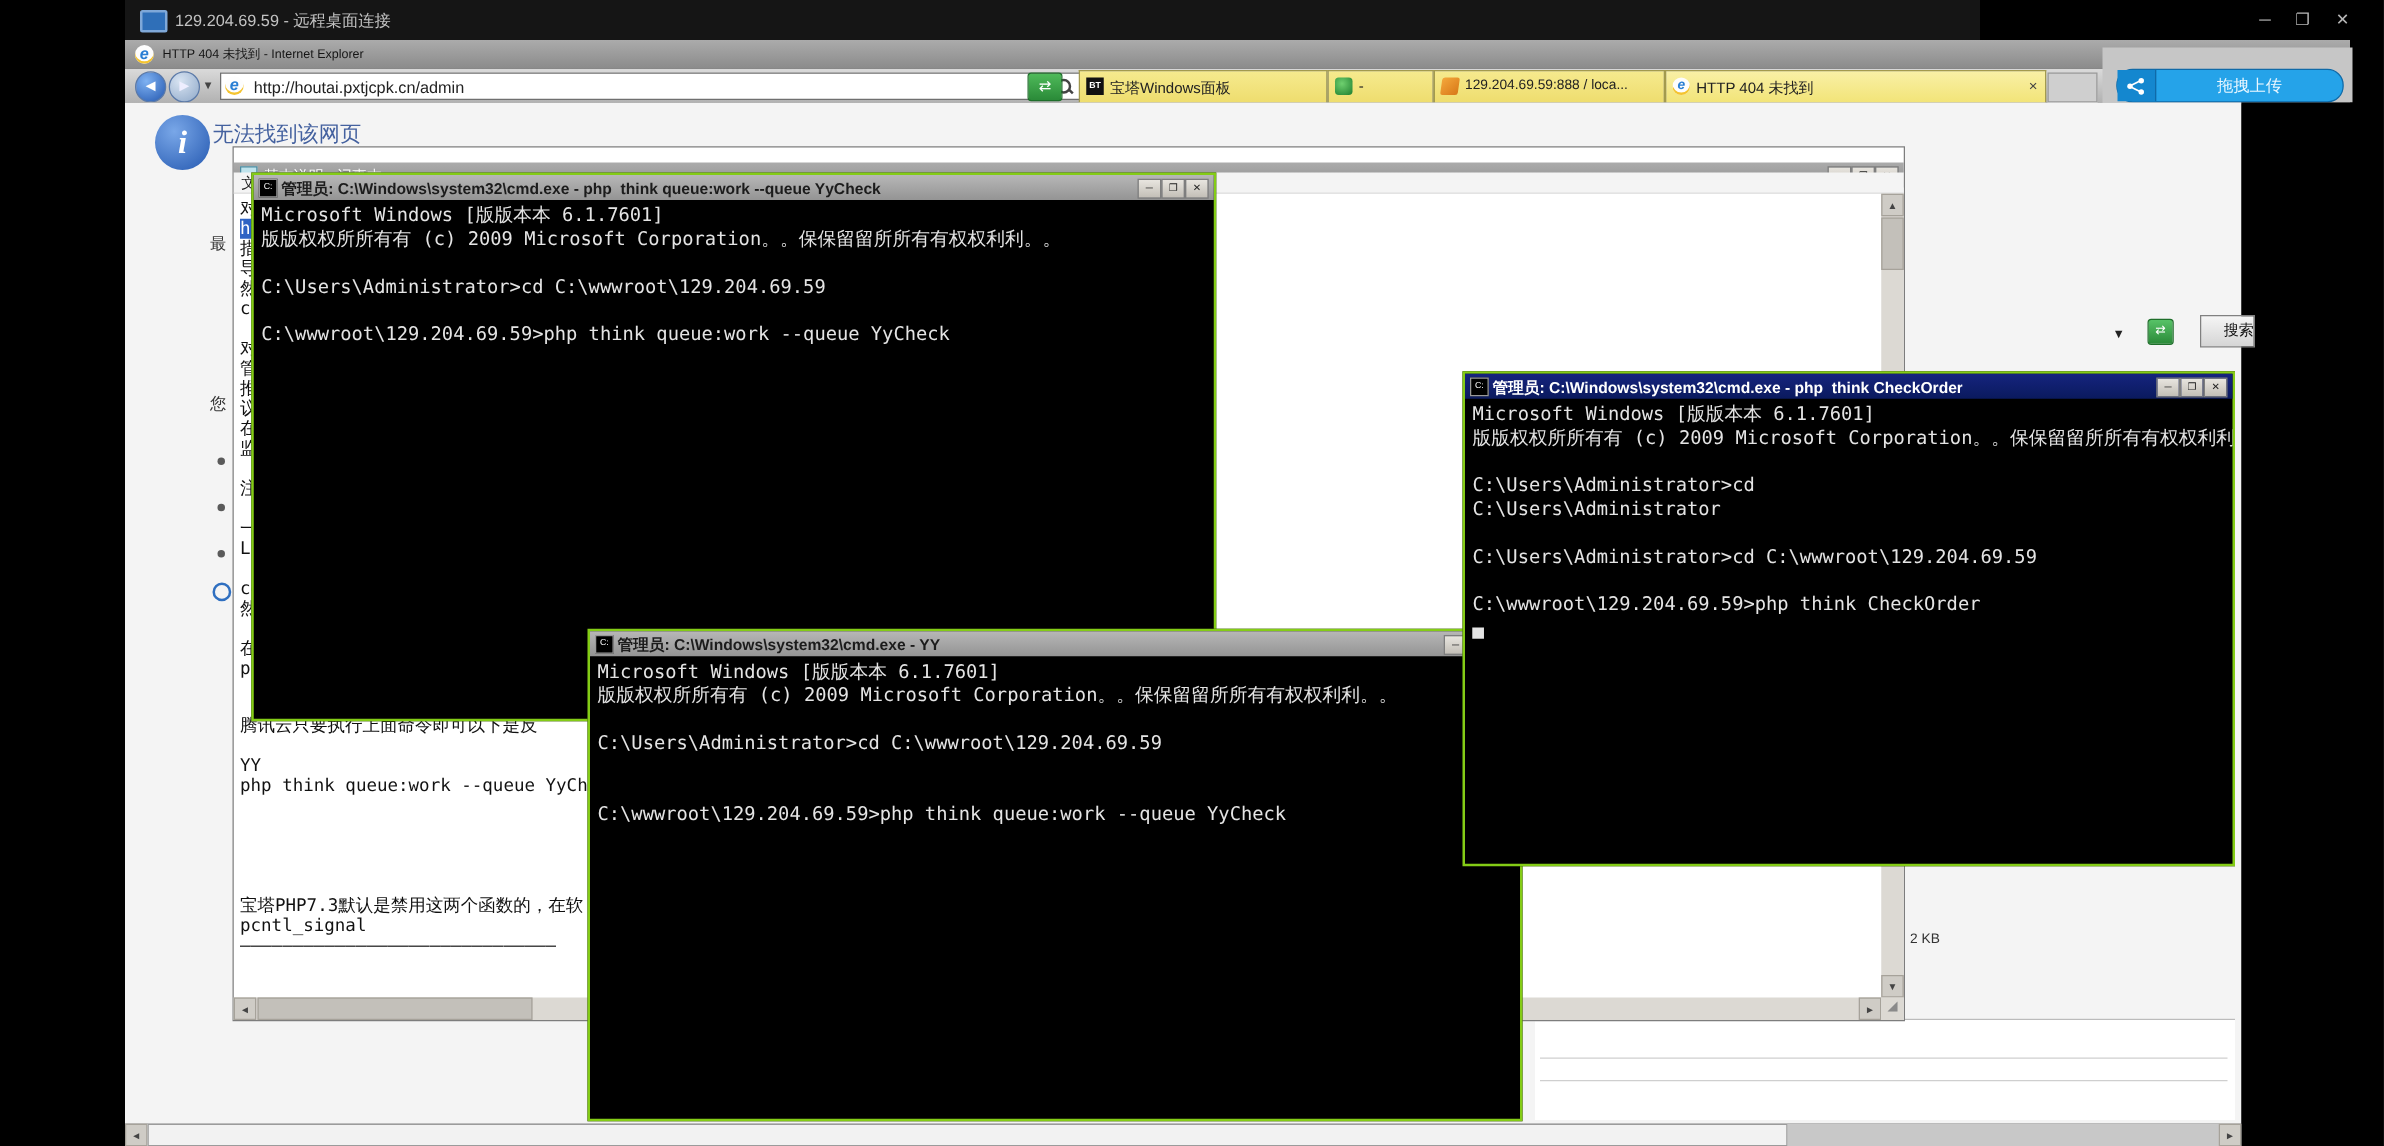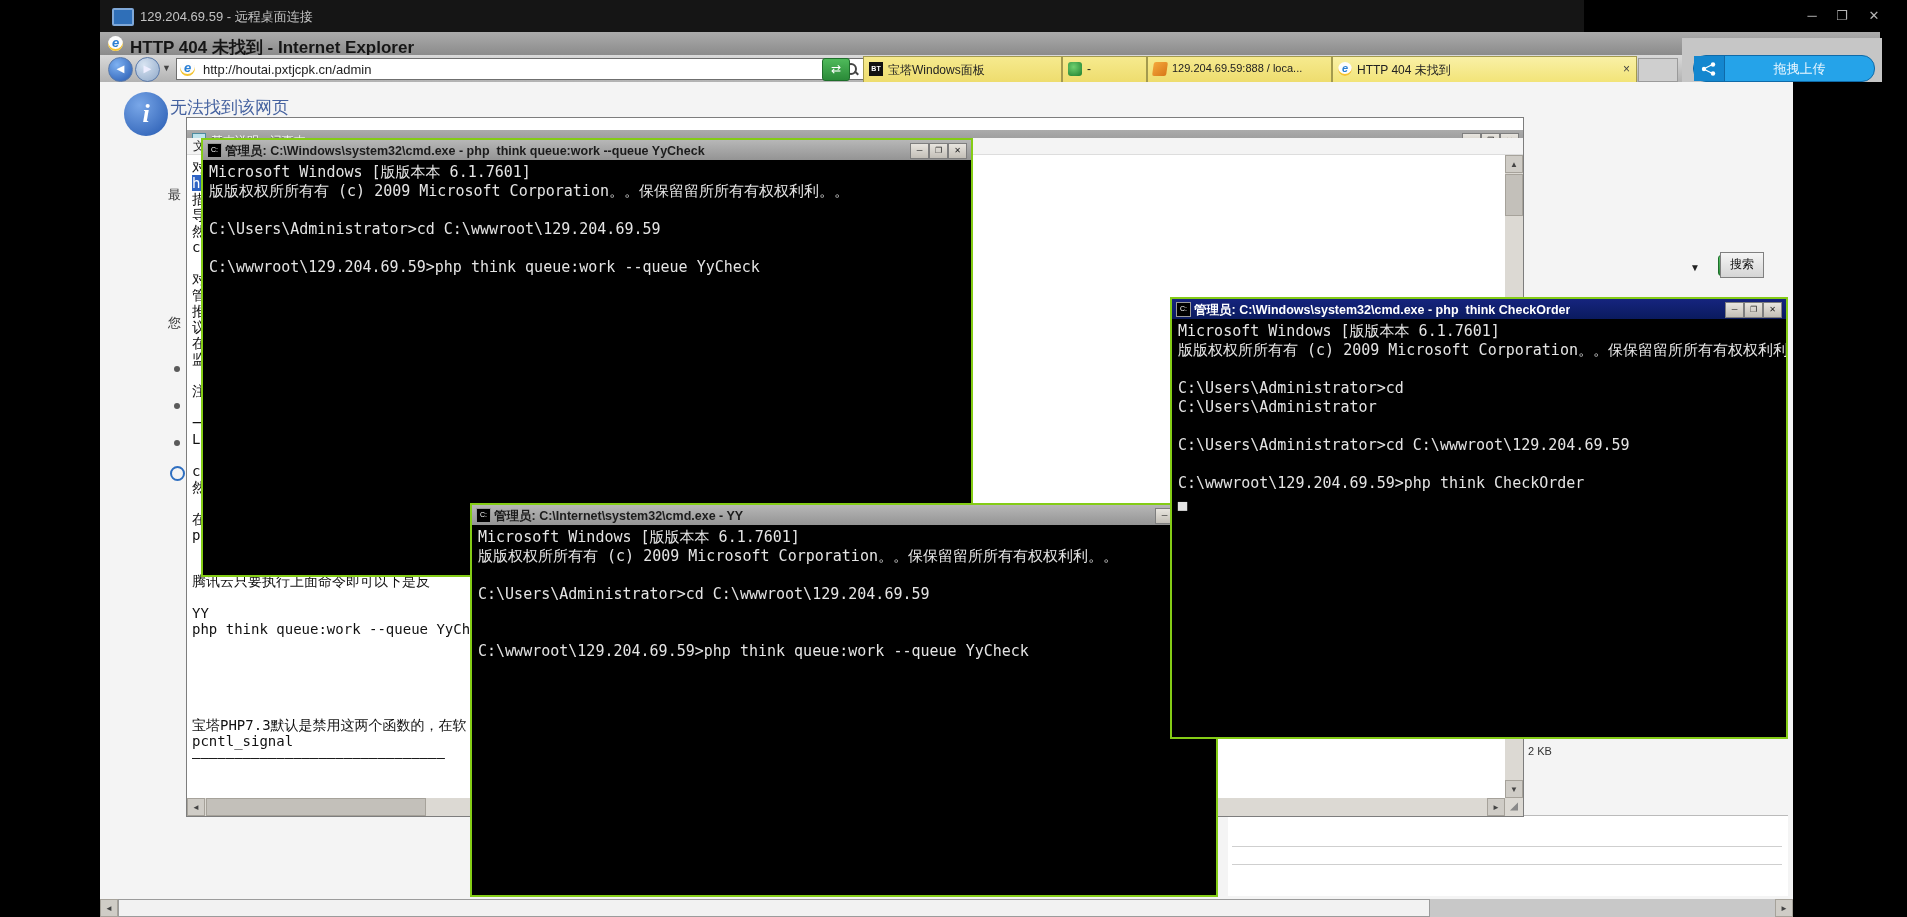--- a/index.html
+++ b/index.html
@@ -11,21 +11,21 @@
   #rdp-icon{position:absolute;left:12px;top:8px;width:18px;height:14px;background:#2f6fb8;border:2px solid #7fa8d8;border-radius:2px;}
   #rdp-title{position:absolute;left:40px;top:8px;font-size:13px;color:#c2c2c2;}
   .rdp-btn{position:absolute;top:4px;width:28px;height:24px;color:#b5b5b5;font-size:13px;text-align:center;line-height:24px;}
 
   
   #ie-titlebar{position:absolute;left:0;top:32px;width:1780px;height:23px;
     background:linear-gradient(#ababab,#8b8b8b);border-bottom:1px solid #777;}
   .e-icon{display:inline-block;width:15px;height:15px;border-radius:50%;background:#fdfdfd;
     color:#2a7fd4;font-weight:bold;font-style:italic;font-size:13px;line-height:14px;text-align:center;
     box-shadow:inset 0 -2px 0 #f4c430;}
-  #ie-title{position:absolute;left:30px;top:4px;font-size:17px;font-weight:bold;color:#161616;}
+  #ie-title{position:absolute;left:30px;top:4px;font-size:10px;font-weight:normal;color:#161616;}
   #navbar{position:absolute;left:0;top:55px;width:1780px;height:27px;
     background:linear-gradient(#dadada,#b2b2b2);border-bottom:1px solid #8e8e8e;}
   .nav-circle{position:absolute;top:57px;width:23px;height:23px;border-radius:50%;
     text-align:center;line-height:22px;font-size:13px;color:#fff;border:1px solid #5a79a8;}
   #back-btn{left:8px;background:radial-gradient(circle at 35% 30%,#7fb2f2,#2458b0);}
   #fwd-btn{left:35px;background:radial-gradient(circle at 35% 30%,#d8e4f2,#8fa8c8);color:#eef;}
   #nav-caret{position:absolute;left:62px;top:63px;font-size:9px;color:#444;}
   #address{position:absolute;left:76px;top:58px;width:704px;height:20px;background:#fff;border:1px solid #6f6f6f;}
   #address .e-icon{position:absolute;left:3px;top:2px;}
   #address-url{position:absolute;left:26px;top:3px;font-size:13px;color:#222;white-space:pre;}
@@ -61,22 +61,22 @@
   #info-icon{position:absolute;left:24px;top:10px;width:44px;height:44px;border-radius:50%;
     background:radial-gradient(circle at 35% 30%,#79a7e8,#2458b0);color:#fff;
     font-family:"Liberation Serif",serif;font-style:italic;font-weight:bold;font-size:26px;
     text-align:center;line-height:44px;}
   .page-frag{position:absolute;left:68px;font-size:13px;color:#333;}
   .page-dot{position:absolute;left:74px;width:6px;height:6px;border-radius:50%;background:#5a5a5a;}
   #link-dot{position:absolute;left:70px;width:11px;height:11px;border-radius:50%;border:2px solid #2f6fc0;}
   #search-row-caret{position:absolute;left:1590px;top:180px;font-size:10px;color:#222;}
   #search-row-icon{position:absolute;left:1618px;top:173px;width:19px;height:19px;border-radius:3px;
     background:linear-gradient(#57c267,#2a8a38);color:#fff;font-size:10px;text-align:center;line-height:18px;border:1px solid #1e6e2a;}
-  #search-btn{position:absolute;left:1620px;top:170px;width:42px;height:24px;background:linear-gradient(#f5f5f5,#d5d5d5);
-    border:1px solid #808080;font-size:12px;color:#111;text-align:center;line-height:23px;}
+  #search-btn{position:absolute;left:1660px;top:170px;width:42px;height:24px;background:linear-gradient(#f5f5f5,#d5d5d5);
+    border:1px solid #808080;font-size:12px;color:#111;text-align:right;line-height:23px;}
   #file-size{position:absolute;left:1428px;top:663px;font-size:11px;color:#333;}
   #bottom-panel{position:absolute;left:1128px;top:733px;width:560px;height:80px;background:#fff;border-top:1px solid #bbb;}
   .rule{position:absolute;left:4px;width:550px;height:1px;background:#cfcfcf;}
 
   
   #notepad{position:absolute;left:86px;top:117px;width:1336px;height:698px;background:#fff;
     border:1px solid #7d7d7d;z-index:2;}
   #np-titlebar{position:absolute;left:0;top:12px;width:100%;height:20px;background:linear-gradient(#ababab,#8f8f8f);}
   #np-icon{position:absolute;left:5px;top:3px;width:12px;height:13px;background:#bfe3ec;border:1px solid #4d8ba0;}
   #np-title{position:absolute;left:24px;top:3px;font-size:12px;color:#fbfbfb;text-shadow:0 1px 1px #555;}
@@ -105,21 +105,21 @@
   .cmd.active .cmd-titlebar{background:linear-gradient(#16247e,#0a1a5e);}
   .cmd-icon{position:absolute;left:4px;top:3px;width:13px;height:13px;background:#000;border:1px solid #999;
     color:#fff;font-size:7px;line-height:12px;text-align:center;}
   .cmd-title{position:absolute;left:22px;top:3px;font-size:12.5px;font-weight:bold;color:#1c1c1c;white-space:pre;overflow:hidden;}
   .cmd.active .cmd-title{color:#fff;}
   .cmd-body{position:absolute;left:0;top:20px;right:0;bottom:0;overflow:hidden;padding:3px 0 0 6px;
     font-family:"DejaVu Sans Mono",monospace;font-size:15px;color:#e4e4e4;}
   .cmd-body .ln{height:19px;line-height:19px;white-space:pre;}
   #cmd1{left:101px;top:138px;width:772px;height:439px;z-index:3;}
   #cmd3{left:370px;top:503px;width:748px;height:394px;z-index:4;}
-  #cmd2{left:1070px;top:297px;width:618px;height:442px;z-index:5;}
+  #cmd2{left:1070px;top:297px;width:618px;height:396px;z-index:5;}
 
   
   #hscroll-main{position:absolute;left:0;top:899px;width:1693px;height:18px;background:#c8c8c8;z-index:6;}
   #hs-left{left:0;top:0;}
   #hs-right{right:0;top:0;}
   #hs-thumb{left:18px;top:0;width:1312px;height:18px;background:#f2f2f2;border:1px solid #9b9b9b;}
 </style>
 </head>
 <body>
 
@@ -254,21 +254,21 @@
         <div class="ln"></div>
         <div class="ln">C:\Users\Administrator&gt;cd C:\wwwroot\129.204.69.59</div>
         <div class="ln"></div>
         <div class="ln">C:\wwwroot\129.204.69.59&gt;php think queue:work --queue YyCheck</div>
       </div>
   </div>
 
   <div class="cmd" id="cmd3">
     <div class="cmd-titlebar">
       <span class="cmd-icon">C:</span>
-      <span class="cmd-title">管理员: C:\Internet\system32\cmd.exe - YY</span>
+      <span class="cmd-title">管理员: C:\Windows\system32\cmd.exe - YY</span>
       <span class="win-btn" style="right:42px;">─</span>
       <span class="win-btn" style="right:23px;">❐</span>
       <span class="win-btn" style="right:4px;">✕</span>
     </div>
     <div class="cmd-body">
         <div class="ln">Microsoft Windows [版版本本 6.1.7601]</div>
         <div class="ln">版版权权所所有有 (c) 2009 Microsoft Corporation。。保保留留所所有有权权利利。。</div>
         <div class="ln"></div>
         <div class="ln">C:\Users\Administrator&gt;cd C:\wwwroot\129.204.69.59</div>
         <div class="ln"></div>

